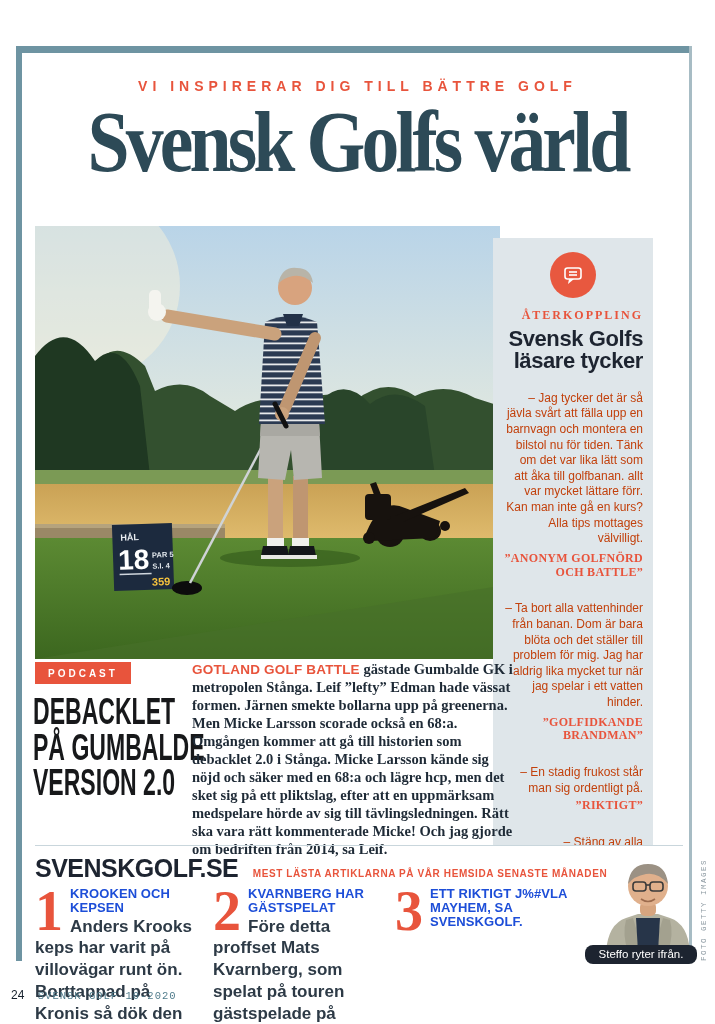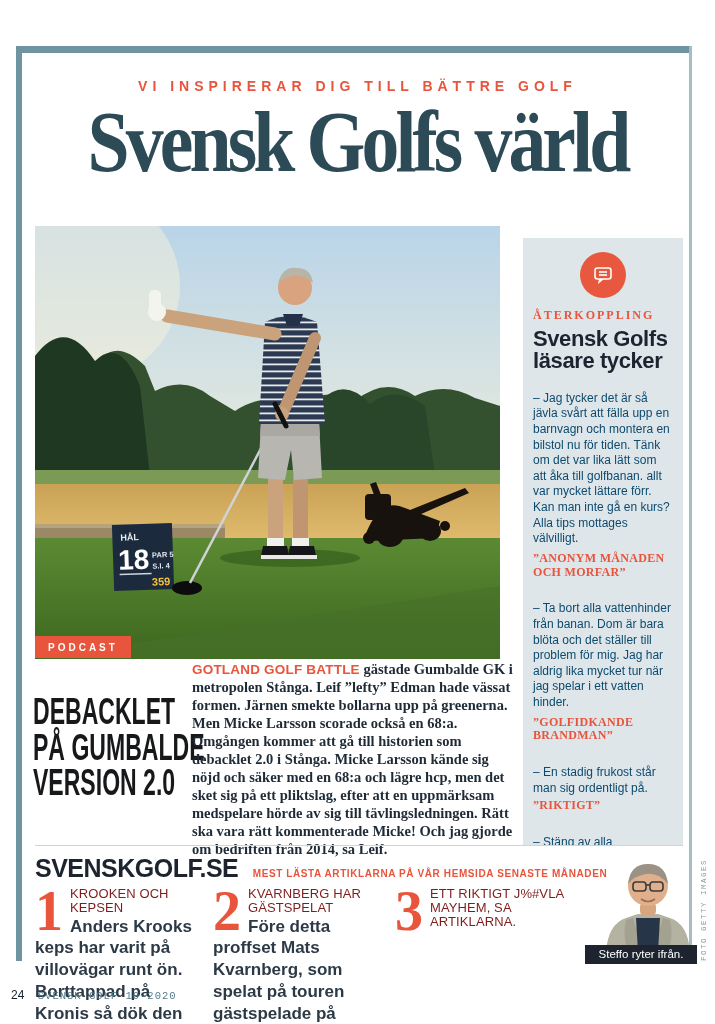--- a/index.html
+++ b/index.html
@@ -25,35 +25,35 @@
     font-size:78px; letter-spacing:-4px; line-height:1.1;
     transform:scale(0.97,1.12); transform-origin:center top;
   }
 
   
   .photo { position:absolute; left:35px; top:210px; width:465px; height:433px; overflow:hidden; }
   .photo svg { display:block; }
 
   
   .sidebar {
-    position:absolute; left:523px; top:222px; width:160px; height:608px;
-    background:#dfe6ea; overflow:hidden; text-align:left; padding:0 10px;
+    position:absolute; left:493px; top:222px; width:160px; height:608px;
+    background:#dfe6ea; overflow:hidden; text-align:right; padding:0 10px;
   }
   .sb-icon { width:46px; height:46px; border-radius:50%; background:#e8583f;
     margin:14px auto 0; display:flex; align-items:center; justify-content:center; }
   .sb-kicker { margin-top:10px; color:#e8543c; font-family:"Liberation Serif", serif;
     font-weight:bold; font-size:12px; letter-spacing:2px; }
   .sb-heading { margin-top:5px; color:#1d2430; font-weight:bold; font-size:22px; line-height:1.02; letter-spacing:-0.4px; }
-  .sb-quote { color:#0c4a6e; font-size:12px; line-height:1.3; }
+  .sb-quote { color:#c2410c; font-size:12px; line-height:1.3; }
   .sb-attr { font-family:"Liberation Serif", serif; font-weight:bold; color:#e8543c;
     font-size:12px; line-height:1.15; letter-spacing:0.3px; }.mt18{margin-top:18px}.mt22{margin-top:22px}.mt5{margin-top:5px}.mt3{margin-top:3px}
 
   
   .podcast-tag {
-    position:absolute; left:35px; top:620px; background:#e8543c; color:#fff;
+    position:absolute; left:35px; top:646px; background:#e8543c; color:#fff;
     font-size:10px; font-weight:bold; letter-spacing:3px; padding:6px 13px 5px;text-align:center;
   }
   .headline { position:absolute; left:33px; top:678px; color:#17181a; }
   .headline div {
     font-size:36px; font-weight:bold; line-height:0.99; white-space:nowrap;
     transform:scaleX(0.64); transform-origin:left center; letter-spacing:0;
   }
   .article-body {
     position:absolute; left:192px; top:645px; width:327px;
     font-family:"Liberation Serif", serif; font-weight:bold; font-size:14.5px;
@@ -66,31 +66,31 @@
   
   .web-header { position:absolute; left:35px; top:838px; white-space:nowrap; }
   .web-title { display:inline-block; font-size:25px; font-weight:bold; letter-spacing:-0.5px; color:#1d2430; vertical-align:baseline; }
   .web-subtitle { display:inline-block; margin-left:10px; color:#e8543c; font-size:10px; font-weight:bold; letter-spacing:0.6px; vertical-align:baseline; }
   .web-articles { position:absolute; left:35px; top:871px; width:545px; display:flex; }
   .web-article { position:relative; }
   .web-article .num {
     float:left; font-family:"Liberation Serif", serif; font-weight:bold; color:#e8543c;
     font-size:56px; line-height:0.82; margin:2px 7px 0 0;
   }
-  .web-article h3 { font-size:13px; line-height:1.06; color:#7f1d1d; font-weight:normal; letter-spacing:0.1px; }
+  .web-article h3 { font-size:13px; line-height:1.06; color:#1d4ed8; font-weight:bold; letter-spacing:0.1px; }
   .web-article p { font-size:17px; line-height:1.28; color:#2d3a46; font-weight:700; margin-top:1px; }
   .wa1 { width:172px; }
   .wa2 { width:182px; margin-left:6px; }
   .wa3 { width:185px; margin-left:0px; }
 
   
   .steffo { position:absolute; left:588px; top:836px; width:110px; height:100px; }
   .steffo-caption {
     position:absolute; left:585px; top:929px; width:112px; background:#1d2430;
-    color:#fff; font-size:11.5px; text-align:center; padding:3px 0 4px;
+    color:#fff; font-size:11.5px; text-align:center; padding:3px 0 4px;border-radius:8px;
   }
 
   
   .photo-credit {
     position:absolute; right:7px; top:835px; height:110px;
     writing-mode:vertical-rl; transform:rotate(180deg);
     font-family:"Liberation Mono", monospace; font-size:7.5px; letter-spacing:1.5px; color:#8d9aa2;
   }
   .footer { position:absolute; left:11px; top:969px; }
   .footer .pageno { font-size:12px; font-weight:normal; color:#16212c; }
@@ -210,21 +210,21 @@
         <rect x="4" y="5" width="16" height="11" rx="2.5"></rect>
         <path d="M8 16 L7 21 L13 16" fill="#fff" stroke="none"></path>
         <line x1="8" y1="9" x2="16" y2="9"></line>
         <line x1="8" y1="12" x2="16" y2="12"></line>
       </svg>
     </div>
     <div class="sb-kicker">ÅTERKOPPLING</div>
     <div class="sb-heading">Svensk Golfs läsare tycker</div>
 
     <p class="sb-quote mt18">– Jag tycker det är så jävla svårt att fälla upp en barnvagn och montera en bilstol nu för tiden. Tänk om det var lika lätt som att åka till golfbanan. allt var mycket lättare förr. Kan man inte gå en kurs? Alla tips mottages välvilligt.</p>
-    <p class="sb-attr mt5">”ANONYM MÅNADEN OCH MORFAR”</p>
+    <p class="sb-attr mt5">”ANONYM GOLFNÖRD OCH BATTLE”</p>
 
     <p class="sb-quote mt22">– Ta bort alla vattenhinder från banan. Dom är bara blöta och det ställer till problem för mig. Jag har aldrig lika mycket tur när jag spelar i ett vatten hinder.</p>
     <p class="sb-attr mt5">”GOLFIDKANDE BRANDMAN”</p>
 
     <p class="sb-quote mt22">– En stadig frukost står man sig ordentligt på.</p>
     <p class="sb-attr mt3">”RIKTIGT”</p>
 
     <p class="sb-quote mt22">– Stäng av alla tävlingsledningar. Dom verkar alltid glömma bort oss som kommer på tredje plats. Man vill ju alltid vara i rampljuset.</p>
 
   </aside>
@@ -250,21 +250,21 @@
       <h3>KROOKEN OCH KEPSEN</h3>
       <p>Anders Krooks keps har varit på villovägar runt ön. Borttappad på Kronis så dök den upp på Gumbalde hos en lokal tjyv. Häleriverksamhet ryktas det om.</p>
     </div>
     <div class="web-article wa2">
       <span class="num">2</span>
       <h3>KVARNBERG HAR GÄSTSPELAT</h3>
       <p>Före detta proffset Mats Kvarnberg, som spelat på touren gästspelade på Gumbalde. ”Funderar på att starta igen i denna härliga tour” sa Mats.</p>
     </div>
     <div class="web-article wa3">
       <span class="num">3</span>
-      <h3>ETT RIKTIGT J%#VLA MAYHEM, SA ARTIKLARNA.</h3>
+      <h3>ETT RIKTIGT J%#VLA MAYHEM, SA SVENSKGOLF.</h3>
     </div>
   </div>
 
   <div class="steffo">
     <svg width="110" height="100" viewBox="0 0 110 100">
 
       <path d="M18,100 Q20,72 38,66 L50,62 L70,62 L82,66 Q100,72 102,100 Z" fill="#b4b2a0"></path>
       <path d="M45,66 L55,100 L40,100 Q34,82 38,68 Z" fill="#a3a18f"></path>
       <path d="M75,66 L65,100 L80,100 Q86,82 82,68 Z" fill="#a3a18f"></path>
 

